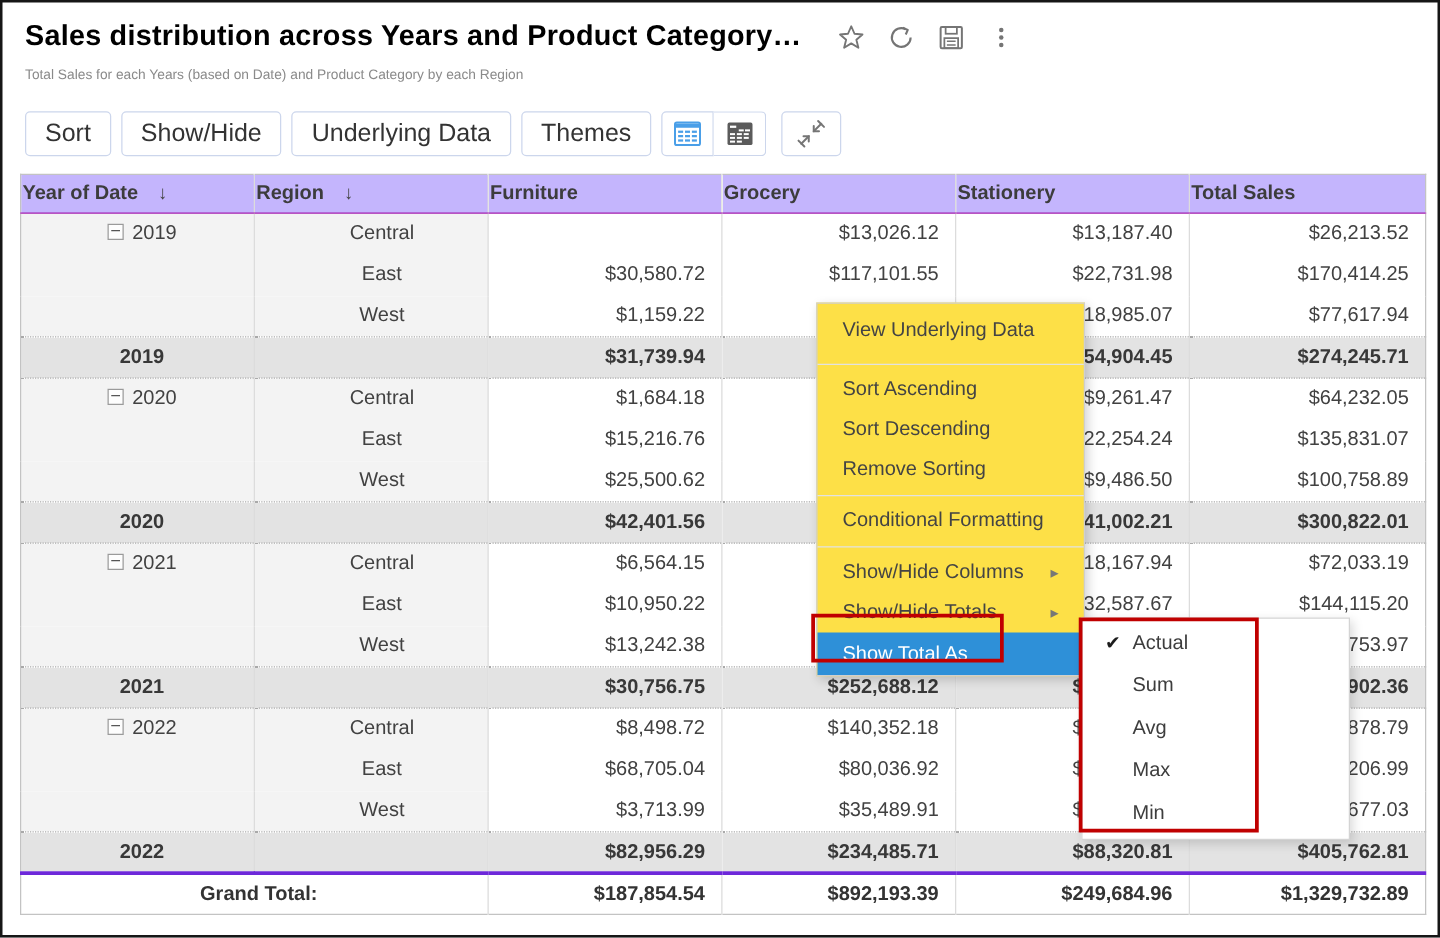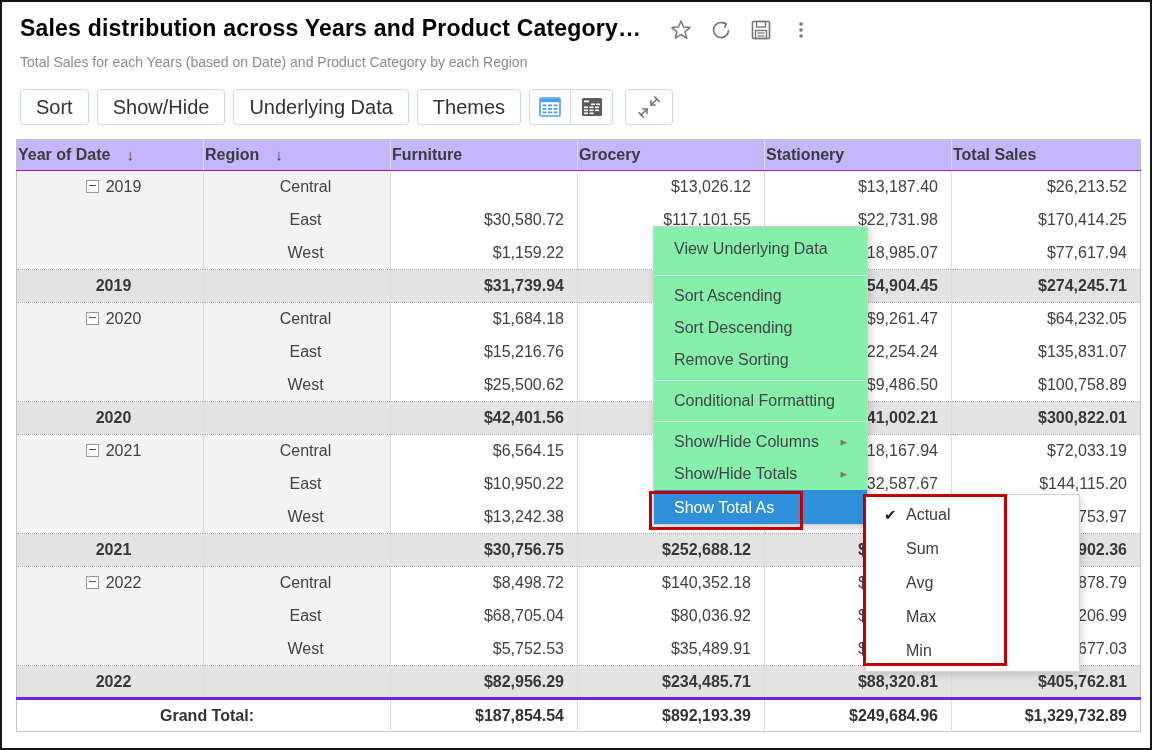--- a/index.html
+++ b/index.html
@@ -3,21 +3,21 @@
 <meta charset="utf-8">
 <style>
   html,body{margin:0;padding:0;background:#555;font-family:"Liberation Sans","DejaVu Sans",sans-serif;}
   .screen{position:relative;width:1152px;height:750px;box-sizing:border-box;border:2px solid #161616;background:#fff;overflow:hidden;}
 
   
   .page-head{position:absolute;left:18px;top:12px;display:flex;align-items:center;}
   .page-title{font-size:23px;font-weight:bold;color:#000000;letter-spacing:.2px;}
   .head-icons{display:flex;align-items:center;gap:16px;margin-left:28px;margin-top:4px;}
   .hicon{width:24px;height:24px;display:inline-flex;align-items:center;justify-content:center;cursor:pointer;}
-  .page-sub{position:absolute;left:18px;top:52px;font-size:14px;color:#8a8a8a;}
+  .page-sub{position:absolute;left:18px;top:52px;font-size:11px;color:#8a8a8a;}
 
   
   .toolbar{position:absolute;left:18px;top:87px;display:flex;align-items:center;}
   .tb-btn{height:36px;line-height:34px;box-sizing:border-box;padding:0 15px;background:#fff;
           border:1px solid #ccd6ec;border-radius:4px;font-size:20px;color:#333;margin-right:8px;cursor:pointer;}
   .icon-pair{display:flex;margin-right:12px;}
   .icon-btn{width:42px;height:36px;box-sizing:border-box;background:#fff;border:1px solid #ccd6ec;
             display:flex;align-items:center;justify-content:center;cursor:pointer;}
   .icon-btn.left{border-radius:4px 0 0 4px;}
   .icon-btn.right{border-radius:0 4px 4px 0;border-left:none;}
@@ -37,21 +37,21 @@
   td.col-year{padding-left:8px;background:#f3f3f3;color:#4a4a4a;}
   td.col-region{padding-left:18px;background:#f3f3f3;color:#4a4a4a;margin-top:18px;}
   tr.subtotal-row td{background:#e3e3e3;font-weight:bold;color:#383838;
                      border-top:1px dotted #a9a9a9;border-bottom:1px dotted #a9a9a9;}
   tr.grand-row td{background:#fff;font-weight:bold;color:#333;border-top:3px solid #6d28d9;}
   .expander{display:inline-block;width:11px;height:11px;border:1px solid #9a9a9a;position:relative;
             margin-right:7px;vertical-align:-1px;background:#fdfdfd;cursor:pointer;}
   .expander::after{content:"";position:absolute;left:2px;right:2px;top:4px;height:1px;background:#555;}
 
   
-  .ctx-menu{position:absolute;left:651px;top:224px;width:215px;box-sizing:border-box;background:#86efac;
+  .ctx-menu{position:absolute;left:651px;top:240px;width:215px;box-sizing:border-box;background:#fde047;
             border:1px solid #cfcfcf;box-shadow:2px 3px 8px rgba(0,0,0,.18);z-index:10;}
   .cm-item{height:32px;line-height:32px;padding:0 20px;font-size:16px;color:#444;cursor:pointer;
            display:flex;justify-content:space-between;align-items:center;}
   .cm-first{height:44px;line-height:44px;}
   .cm-last{height:34px;line-height:35px;}
   .cm-sep{border-top:1px solid #e2e2e2;margin:4px 0;}
   .cm-highlight{background:#2e90d8;color:#fff;}
   .cm-arrow{color:#777;font-size:13px;}
 
   
@@ -290,21 +290,21 @@
             <td class="col-year left"></td>
             <td class="col-region left">East</td>
             <td class="num">$68,705.04</td>
             <td class="num">$80,036.92</td>
             <td class="num">$52,465.03</td>
             <td class="num">$201,206.99</td>
           </tr>
           <tr class="detail-row">
             <td class="col-year left"></td>
             <td class="col-region left">West</td>
-            <td class="num">$5,752.53</td>
+            <td class="num">$3,713.99</td>
             <td class="num">$35,489.91</td>
             <td class="num">$14,434.59</td>
             <td class="num">$55,677.03</td>
           </tr>
           <tr class="subtotal-row">
             <td class="col-year left">2022</td>
             <td class="col-region left"></td>
             <td class="num">$82,956.29</td>
             <td class="num">$234,485.71</td>
             <td class="num">$88,320.81</td>

